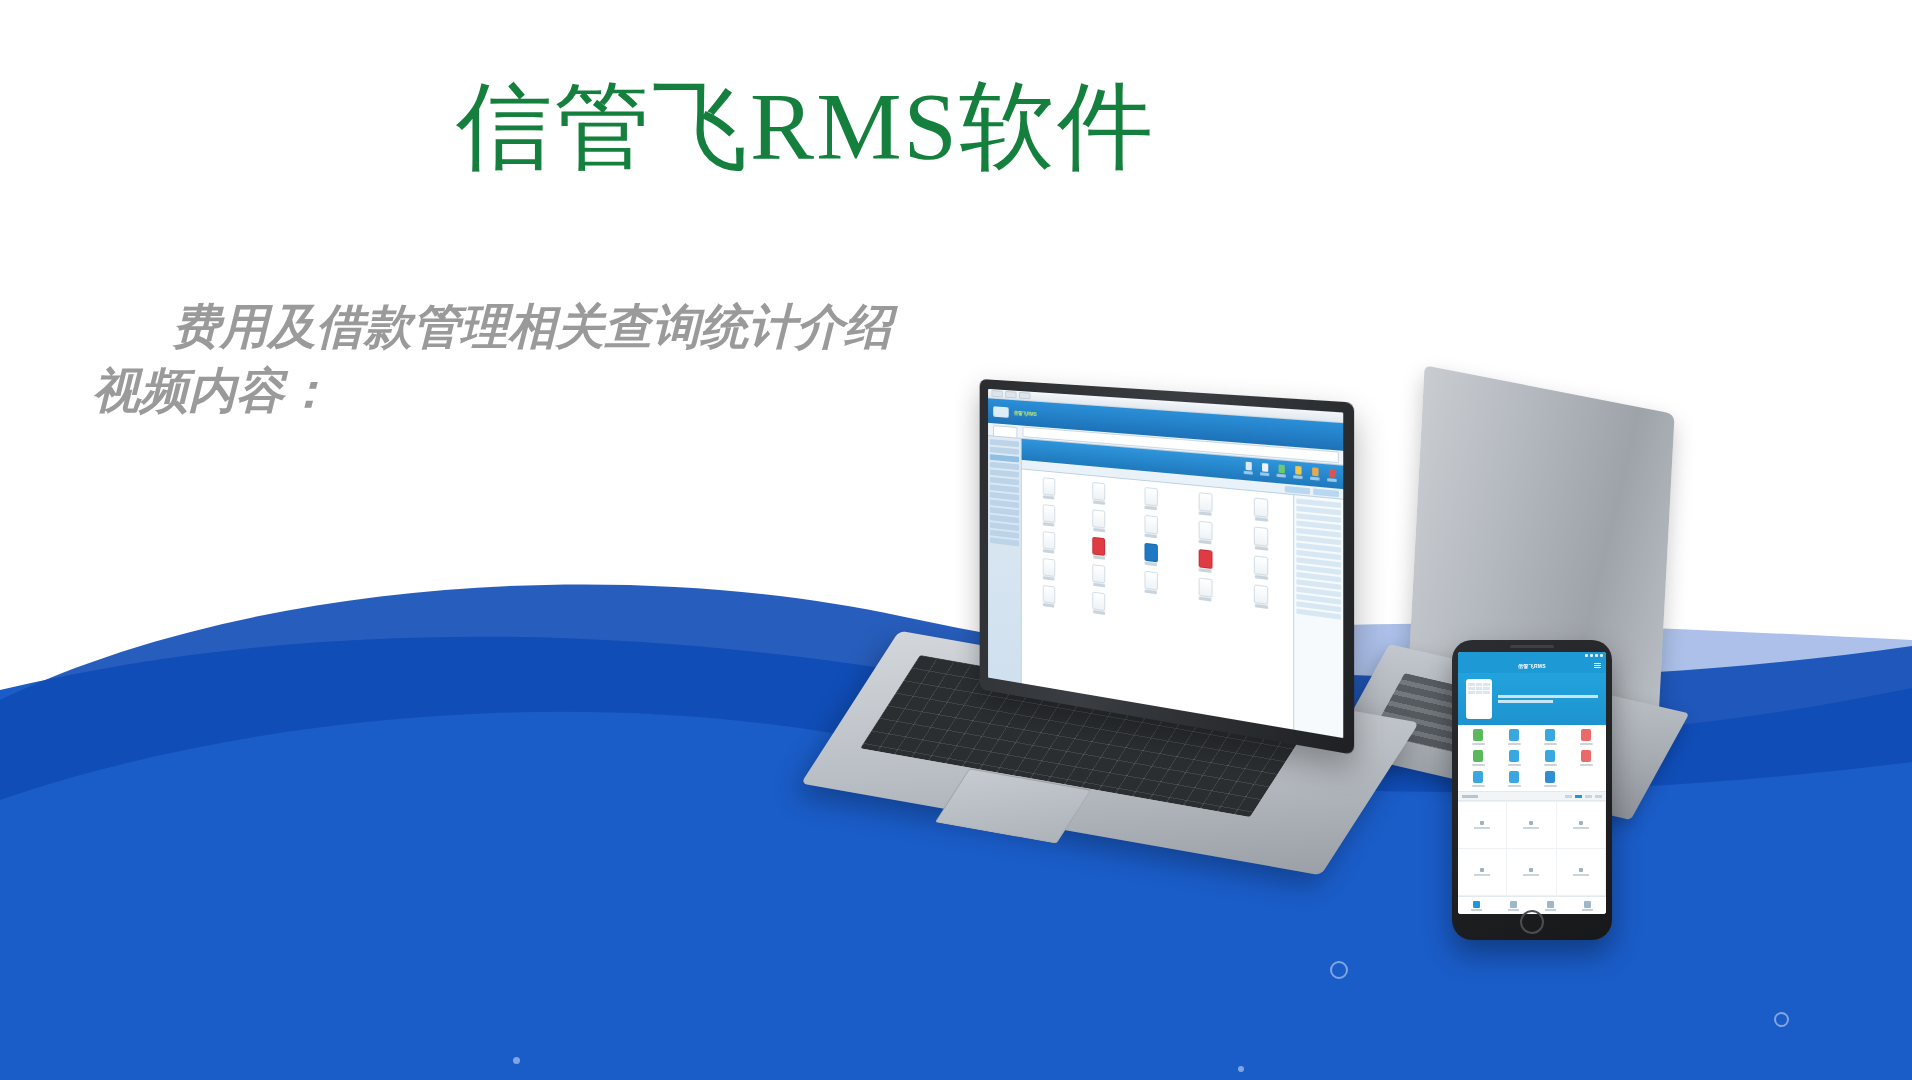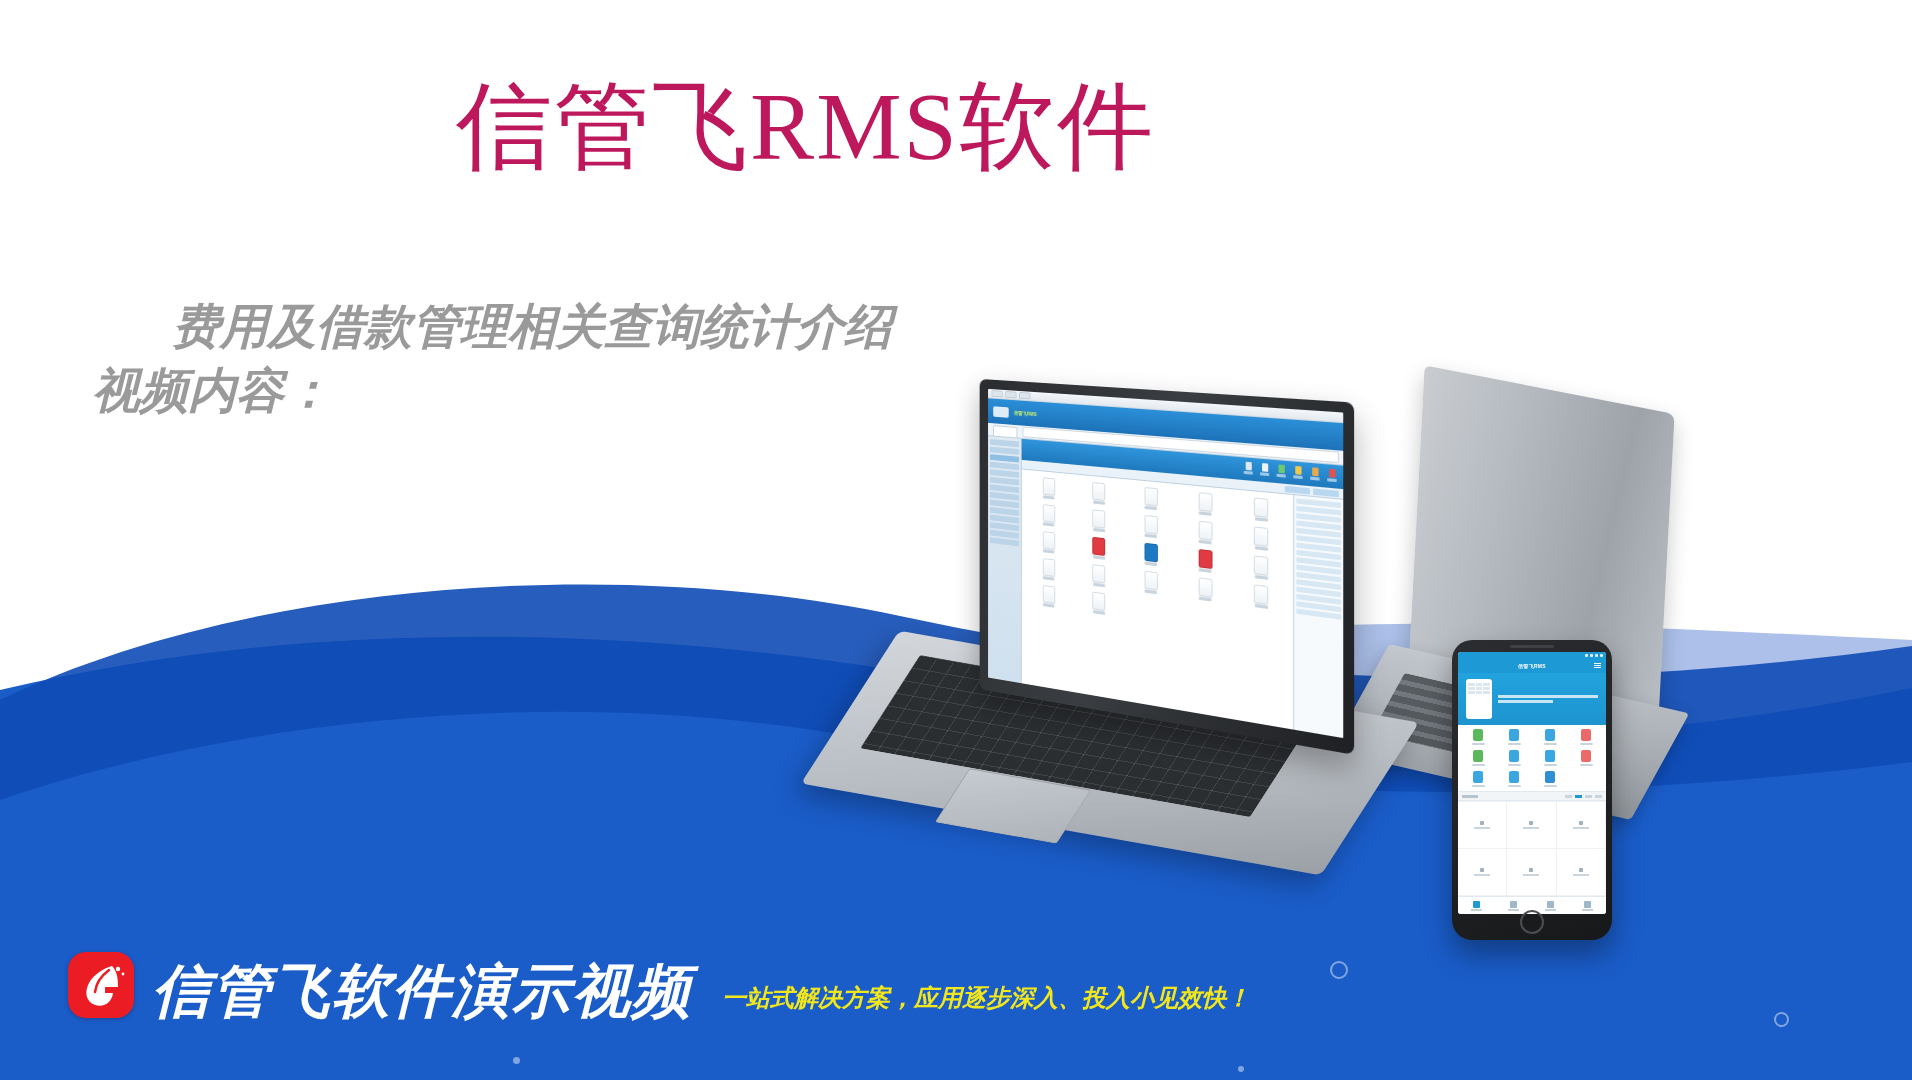--- a/index.html
+++ b/index.html
@@ -12,21 +12,21 @@
   }
   #slide{position:absolute;inset:0;overflow:hidden;background:#fff;}
 
   
   .wave-layer{position:absolute;left:0;top:0;width:1912px;height:1080px;pointer-events:none;}
 
   
   .title{
     position:absolute;left:0;top:72px;width:1611px;text-align:center;
     font-family:"Liberation Serif","DejaVu Serif",serif;
-    font-size:96px;line-height:1.15;color:#be185d;
+    font-size:96px;line-height:1.15;color:#15803d;
     letter-spacing:2px;font-weight:400;
     white-space:nowrap;
   }
 
   
   .subtitle-block{position:absolute;left:92px;top:280px;}
   .sub-line{
     font-family:"DejaVu Sans","Liberation Sans",sans-serif;
     font-style:italic;font-weight:700;
     color:#9a9a9a;
@@ -579,26 +579,14 @@
       </div>
       <div class="phone-home"></div>
     </div>
   </div>
 
   <span class="dot ring" style="left:1330px;top:961px;width:14px;height:14px;"></span>
   <span class="dot" style="left:513px;top:1057px;width:7px;height:7px;"></span>
   <span class="dot" style="left:1238px;top:1066px;width:6px;height:6px;"></span>
   <span class="dot ring" style="left:1774px;top:1012px;width:11px;height:11px;"></span>
 
-  <div class="brand">
-    <div class="brand-logo">
-      <svg width="66" height="66" viewBox="0 0 66 66" xmlns="http://www.w3.org/2000/svg">
-        <path d="M44 14 C36 16 26 22 21 31 C16 40 18 50 27 53 C36 56 44 50 45 41 L37 41 L37 35 L50 35 C50 26 49 19 44 14 Z" fill="#ffffff"></path>
-        <path d="M41 18 C33 24 28 32 27 40" stroke="#ec1c24" stroke-width="2.5" fill="none" stroke-linecap="round"></path>
-        <circle cx="50" cy="17" r="2.2" fill="#ffffff"></circle>
-        <circle cx="55" cy="22" r="1.4" fill="#ffffff"></circle>
-      </svg>
-    </div>
-    <div class="brand-name">信管飞软件演示视频</div>
-    <div class="brand-tag">一站式解决方案，应用逐步深入、投入小见效快！</div>
-  </div>
 
 </div>
 
 </body></html>

